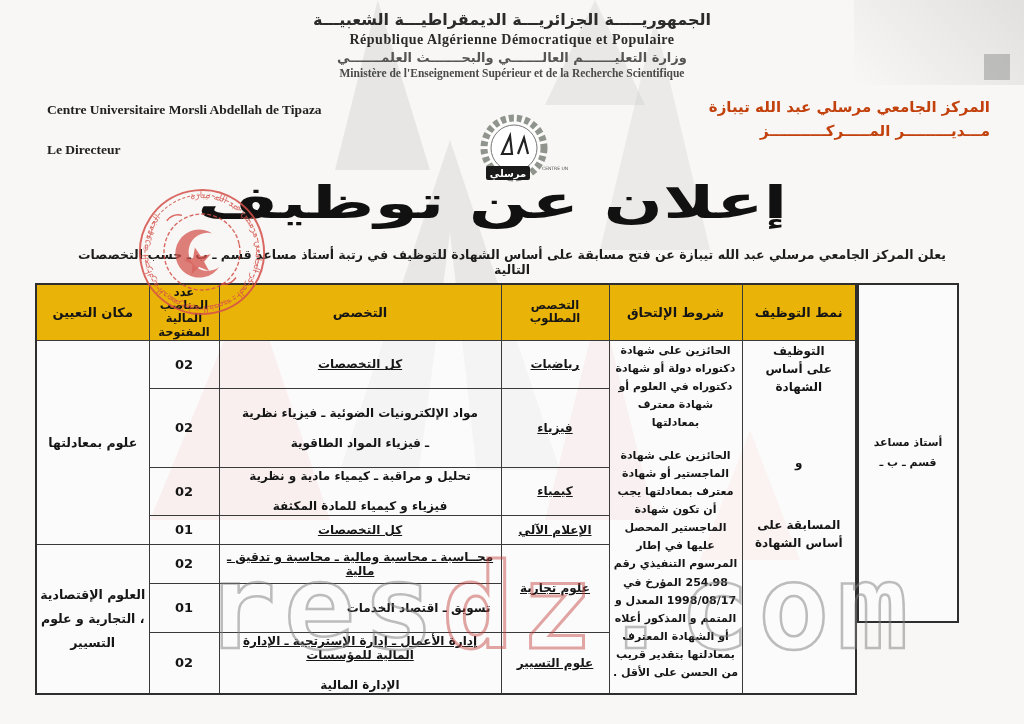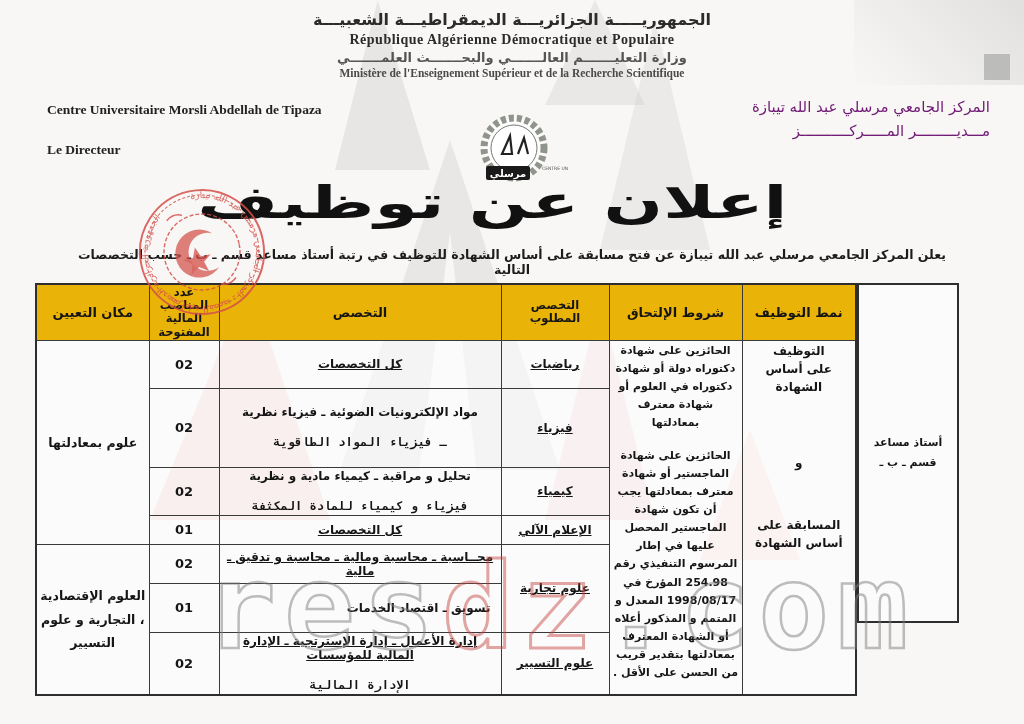--- a/index.html
+++ b/index.html
@@ -21,21 +21,21 @@
   
   .hdr{position:absolute;left:0;top:10px;width:100%;text-align:center;z-index:2;color:#2b2b2b;}
   .hdr .ar1{font-size:16px;font-weight:bold;}
   .hdr .fr1{font-size:14px;font-weight:bold;font-family:"Liberation Serif",serif;letter-spacing:.5px;margin-top:3px;}
   .hdr .ar2{font-size:13px;font-weight:bold;color:#555;margin-top:2px;}
   .hdr .fr2{font-size:11.5px;font-weight:bold;font-family:"Liberation Serif",serif;color:#4a4a4a;margin-top:2px;}
 
   .issuer-fr{position:absolute;left:47px;top:102px;z-index:2;font-family:"Liberation Serif",serif;font-weight:bold;color:#222;}
   .issuer-fr .l1{font-size:13.5px;}
   .issuer-fr .l2{font-size:13.5px;margin-top:24px;}
-  .issuer-ar{position:absolute;right:34px;top:98px;z-index:2;text-align:right;font-weight:normal;color:#701a75;}
+  .issuer-ar{position:absolute;right:34px;top:98px;z-index:2;text-align:right;font-weight:bold;color:#c2410c;}
   .issuer-ar .l1{font-size:15px;}
   .issuer-ar .l2{font-size:15px;margin-top:6px;}
 
   
   .logo{position:absolute;left:452px;top:114px;width:116px;height:80px;z-index:3;}
 
   
   .stamp{position:absolute;left:134px;top:184px;width:136px;height:136px;z-index:6;opacity:.85;transform:rotate(-12deg);}
 
   
@@ -50,21 +50,21 @@
   .main th,.main td{border:1.5px solid #3a3a3a;padding:1px 3px;color:#151515;}
   th{background:#eab308;font-size:13px;font-weight:bold;vertical-align:middle;}
   td{background:rgba(255,255,255,.55);font-size:12px;font-weight:bold;text-align:center;vertical-align:middle;}
   .hrow{height:56px;}
   .small-h{font-size:11.5px;line-height:1.15;}
   .cell-cond{font-size:11px;line-height:1.65;padding:4px 5px;vertical-align:top;padding-top:14px;}
   .cell-mode{font-size:12px;line-height:1.5;vertical-align:top;padding-top:48px;}
   .cell-mode .sep{margin:58px 0 44px;}
   .fieldname{text-decoration:underline;}
   .u{text-decoration:underline;}
-  .spec2{display:block;margin-top:16px;font-family:Liberation Mono, monospace;}
+  .spec2{display:block;margin-top:16px;}
   .ranktbl{width:102px;margin-right:4px;border:2px solid #2e2e2e;}
   .ranktbl th,.ranktbl td{border:1.5px solid #3a3a3a;color:#151515;}
   .ranktbl td{height:334px;font-size:11px;line-height:1.8;background:rgba(255,255,255,.55);}
   .loc-cell{font-size:12.5px;line-height:1.9;}
   .cnt{font-family:"DejaVu Sans",sans-serif;font-size:13px;}
 
   
   .wm{position:absolute;left:205px;top:538px;z-index:5;font-family:"DejaVu Sans Mono",monospace;font-size:118px;font-weight:bold;letter-spacing:8px;white-space:nowrap;pointer-events:none;}
   .wm span{color:transparent;}
   .wm .wgray{-webkit-text-stroke:2.5px rgba(125,125,125,.50);}

